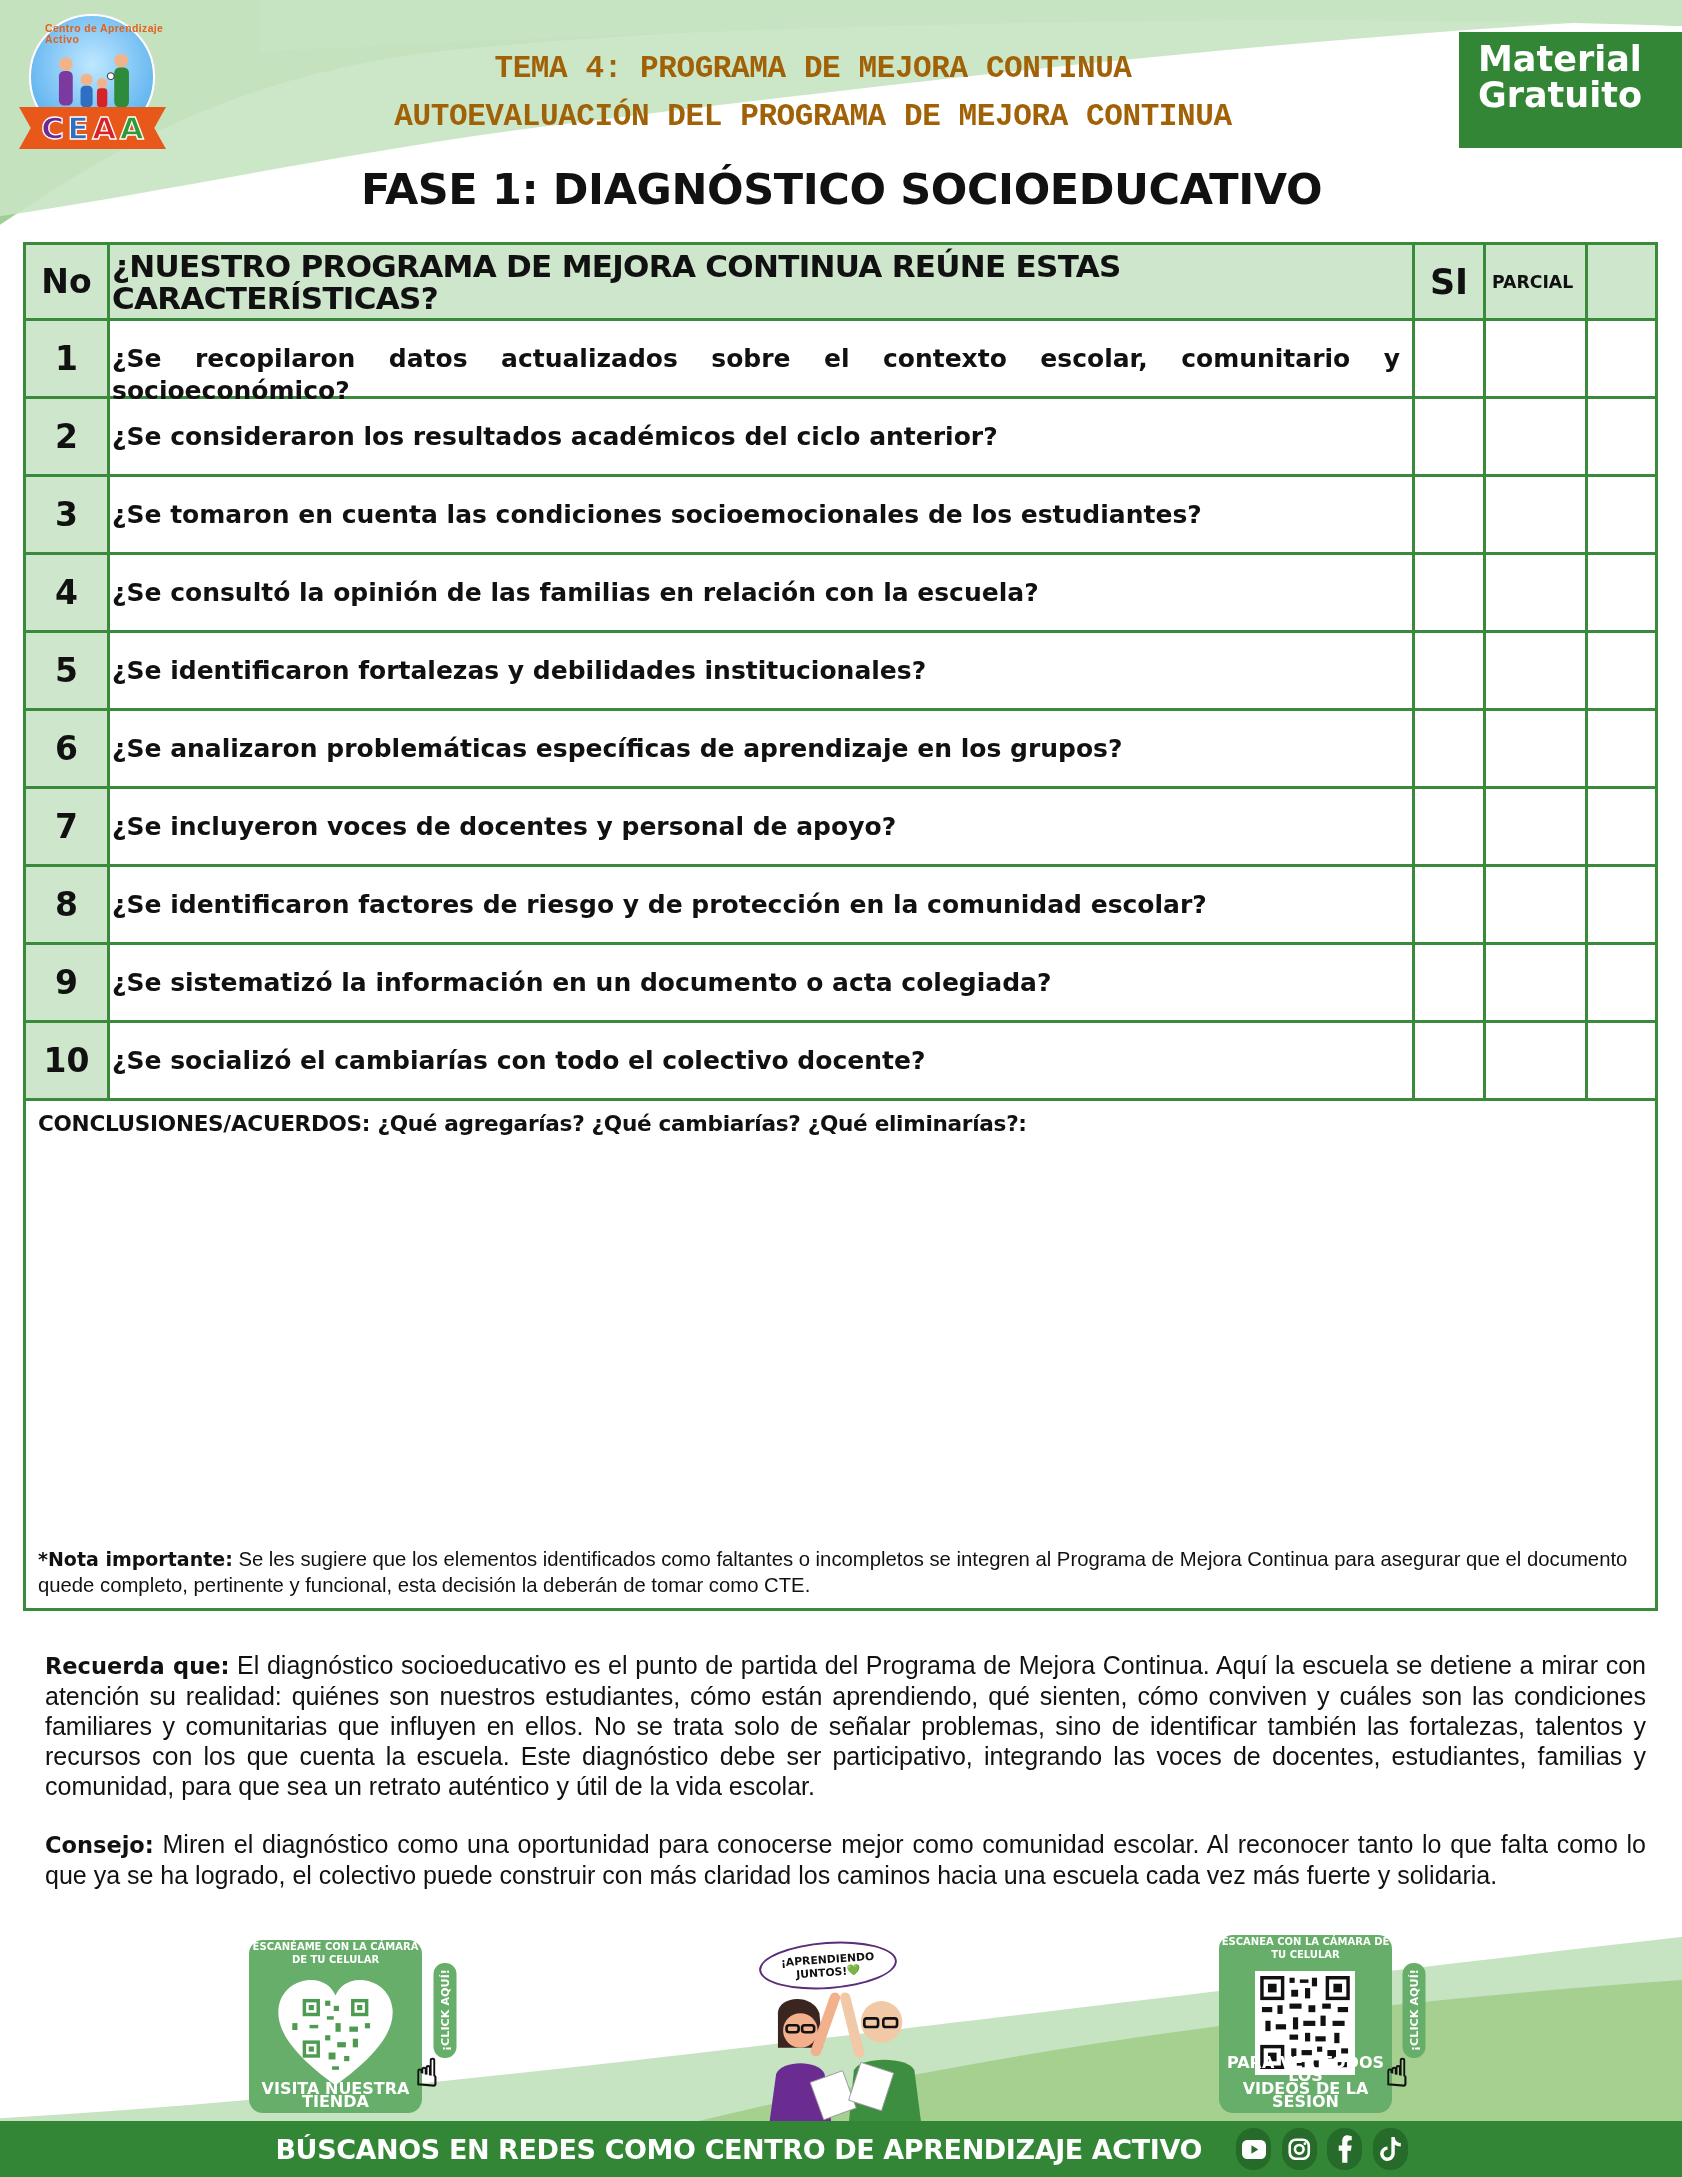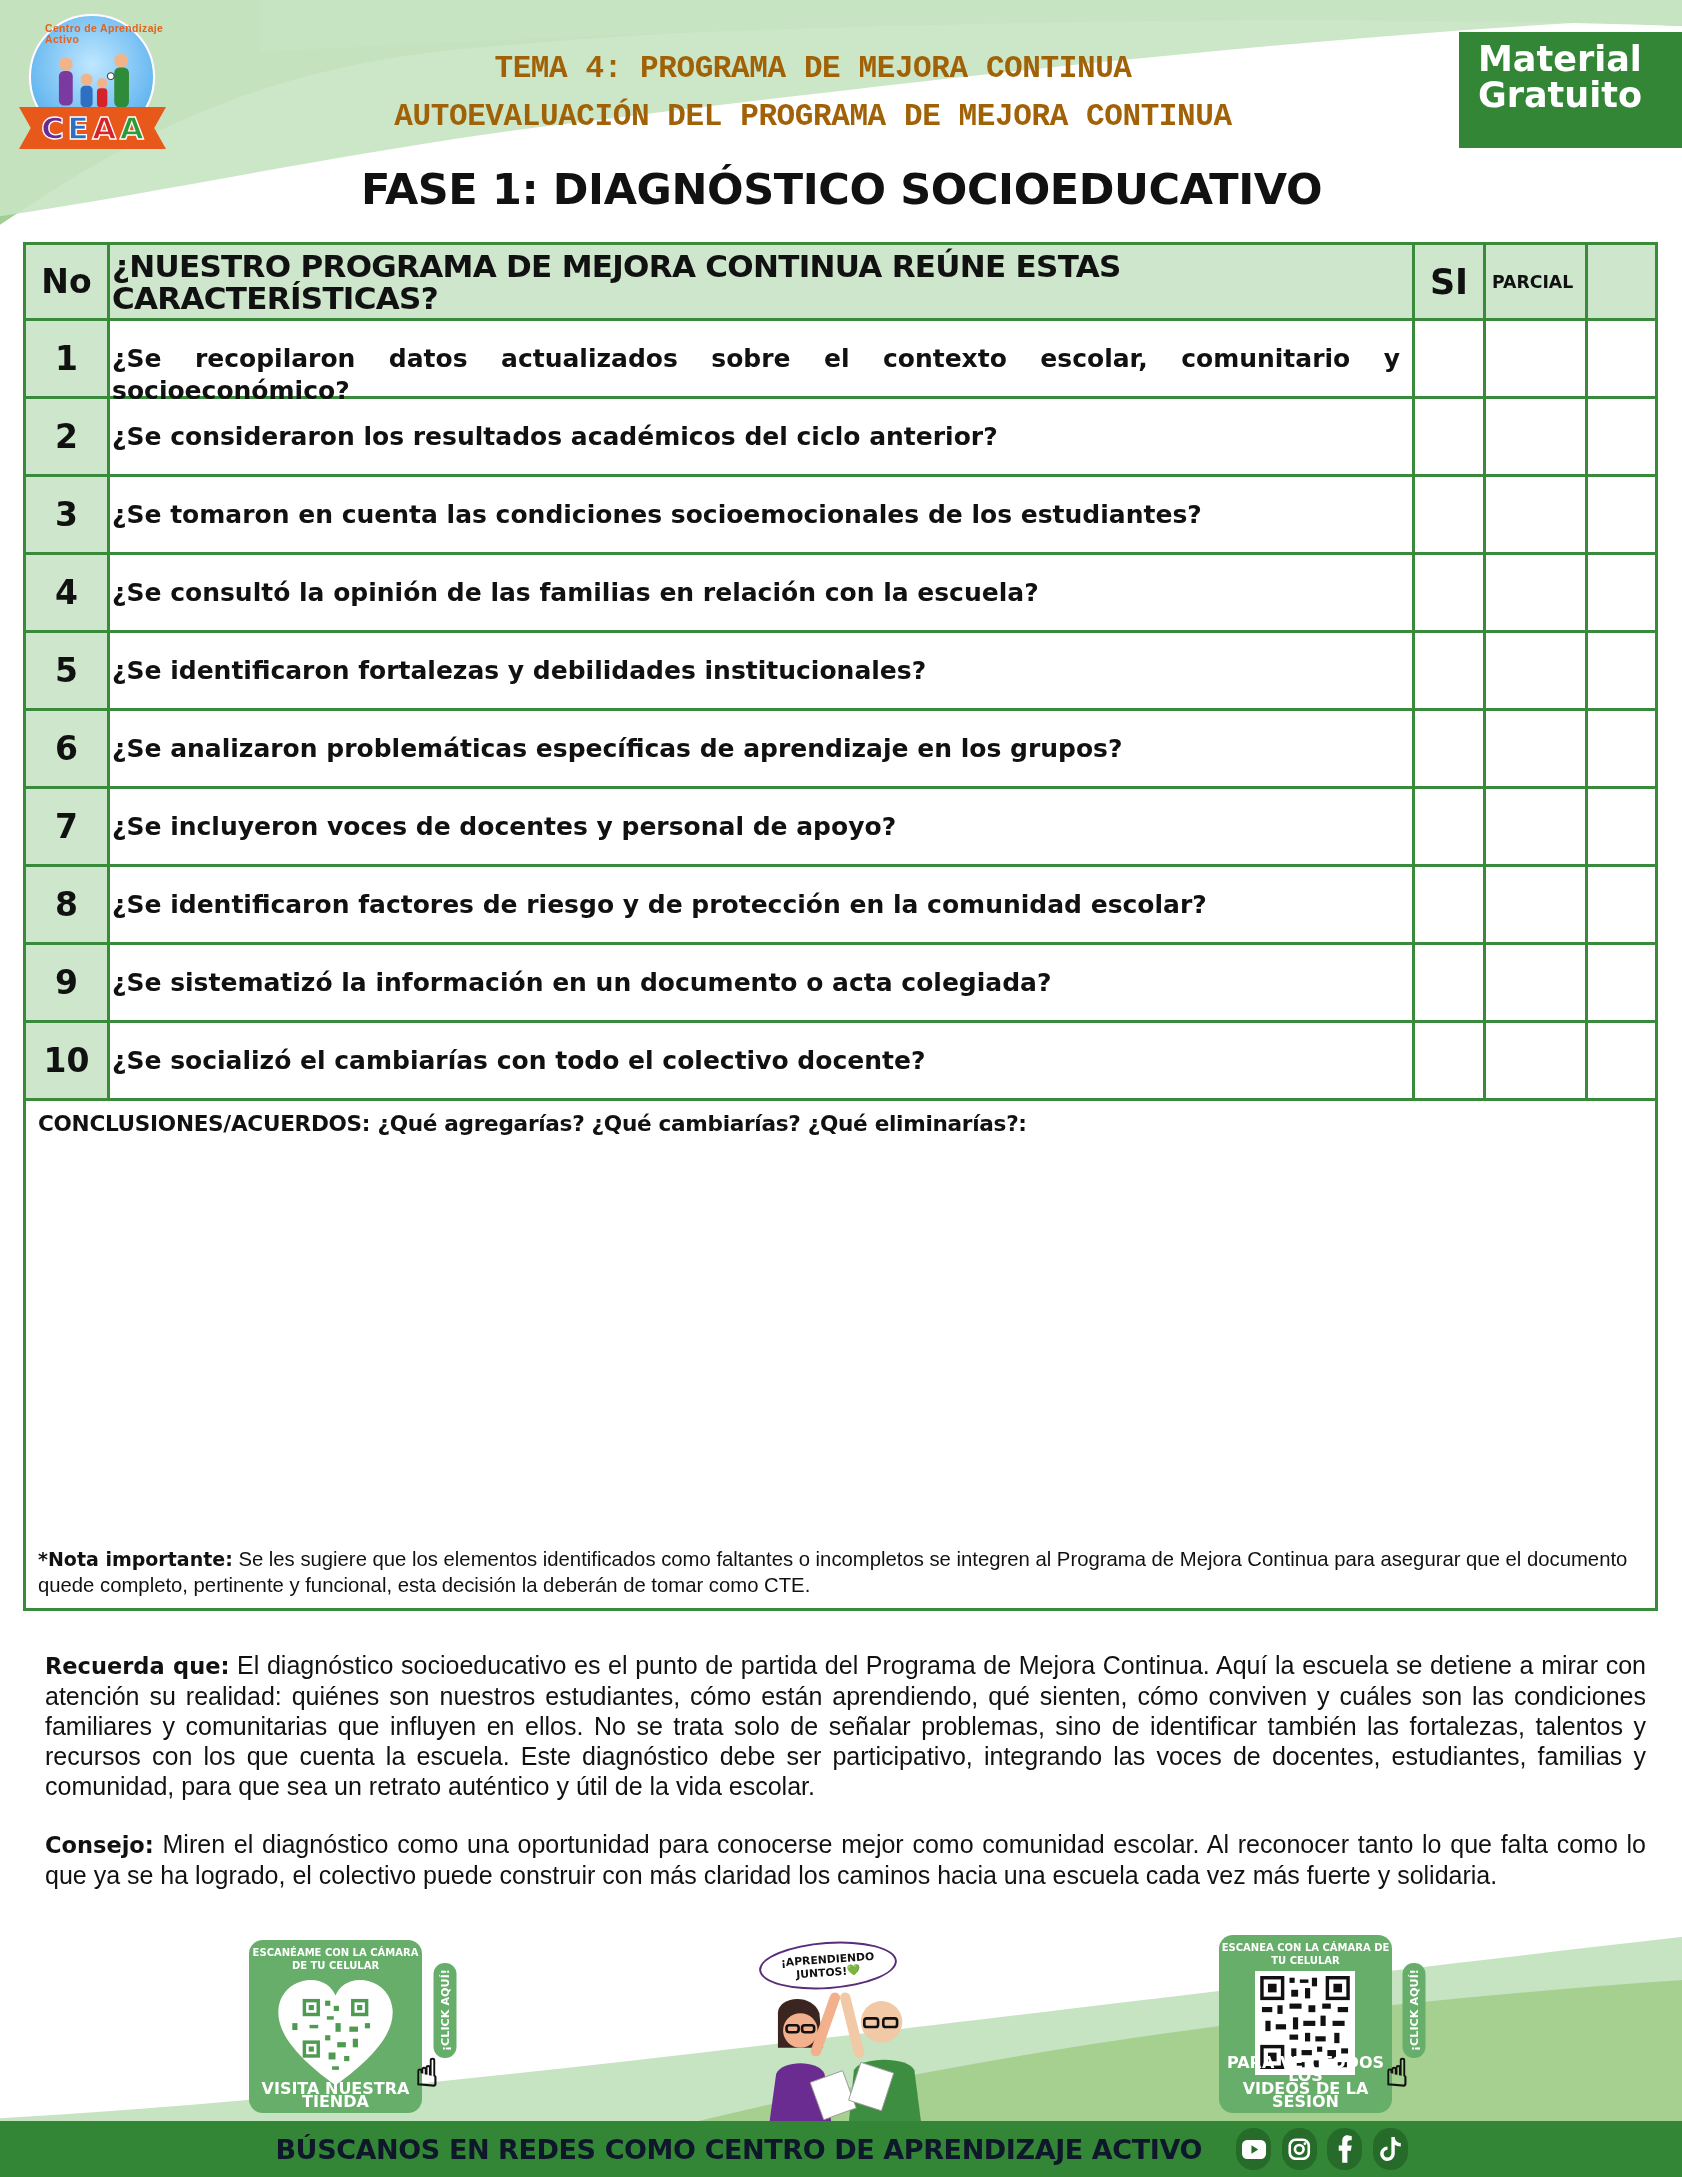--- a/index.html
+++ b/index.html
@@ -56,41 +56,41 @@
   
   .para { position: absolute; left: 45px; width: 1601px; z-index: 2; font-family: "Liberation Sans", sans-serif; font-size: 25px; line-height: 30px; text-align: justify; color: #111; }
   .para b { font-family: "DejaVu Sans", sans-serif; font-size: 22.5px; }
   .p1 { top: 1650px; }
   .p2 { top: 1829px; }
 
   
   .qr-card { position: absolute; z-index: 3; background: #66ae69; border-radius: 14px; color: #fff; text-align: center; font-family: "DejaVu Sans", sans-serif; font-weight: bold; }
   .qr-left { left: 249px; top: 1940px; width: 173px; height: 173px; }
   .qr-right { left: 1219px; top: 1935px; width: 173px; height: 178px; }
-  .qr-card .cap { font-size: 10px; line-height: 13px; padding-top: 6px; }
+  .qr-card .cap { font-size: 10px; line-height: 13px; }
   .qr-card .foot { position: absolute; left: 0; right: 0; bottom: 5.2px; font-size: 16px; line-height: 13px; }
   .heart { position: absolute; left: 26px; top: 38px; width: 121px; height: 111px; }
   .qr-box { position: absolute; left: 36px; top: 36px; width: 100px; height: 104px; background: #fff; padding: 5.2px; }
   .click-tab { position: absolute; z-index: 3; width: 22.5px; height: 95px; background: #66ae69; border-radius: 11.2px;
                color: #fff; font-family: "DejaVu Sans", sans-serif; font-weight: bold; font-size: 11.2px;
                writing-mode: vertical-rl; transform: rotate(180deg); display: flex; align-items: center; justify-content: center; }
   .click-left { left: 434px; top: 1963px; }
   .click-right { left: 1403px; top: 1963px; }
   .hand { position: absolute; z-index: 4; font-size: 38px; color: #fff; -webkit-text-stroke: 1.3px #111; }
   .hand-left { left: 415px; top: 2051px; }
   .hand-right { left: 1385px; top: 2051px; }
 
   .mascots { position: absolute; left: 752px; top: 1935px; width: 190px; height: 189px; z-index: 3; }
   .bubble { position: absolute; left: 7px; top: 7px; width: 138px; height: 47px; border: 2.6px solid #5a2d7a; border-radius: 50%; background: #fff;
             font-family: "DejaVu Sans", sans-serif; font-weight: bold; font-size: 10.8px; line-height: 13px; text-align: center; padding-top: 8.6px; transform: rotate(-4deg); }
 
   
   .footer { position: absolute; left: 0; top: 2121px; width: 1683px; height: 56px; background: #338636; z-index: 3;
             display: flex; align-items: center; justify-content: center; gap: 10.4px; }
-  .footer-text { color: #0f172a; font-family: "DejaVu Sans", sans-serif; font-weight: bold; font-size: 27px; letter-spacing: -0.4px; margin-right: 24px; }
+  .footer-text { color: #ffffff; font-family: "DejaVu Sans", sans-serif; font-weight: bold; font-size: 27px; letter-spacing: -0.4px; margin-right: 24px; }
   .social { width: 35px; height: 42px; border-radius: 17.3px; background: #266b29; display: flex; align-items: center; justify-content: center; }
 </style>
 </head>
 <body>
 
 <svg class="bg-top" viewBox="0 0 1946 340" preserveAspectRatio="none">
   <path d="M0 0 H1946 V30 C1500 10 900 20 500 60 C260 90 120 180 0 260 Z" fill="#9fcf93"></path>
   <path d="M0 0 H1946 V20 C1500 40 1000 100 600 150 C380 180 200 220 0 250 Z" fill="#c6e3c2" opacity="0.9"></path>
   <path d="M300 60 C700 40 1300 10 1946 30 V0 H300 Z" fill="#c6e3c2"></path>
 </svg>

